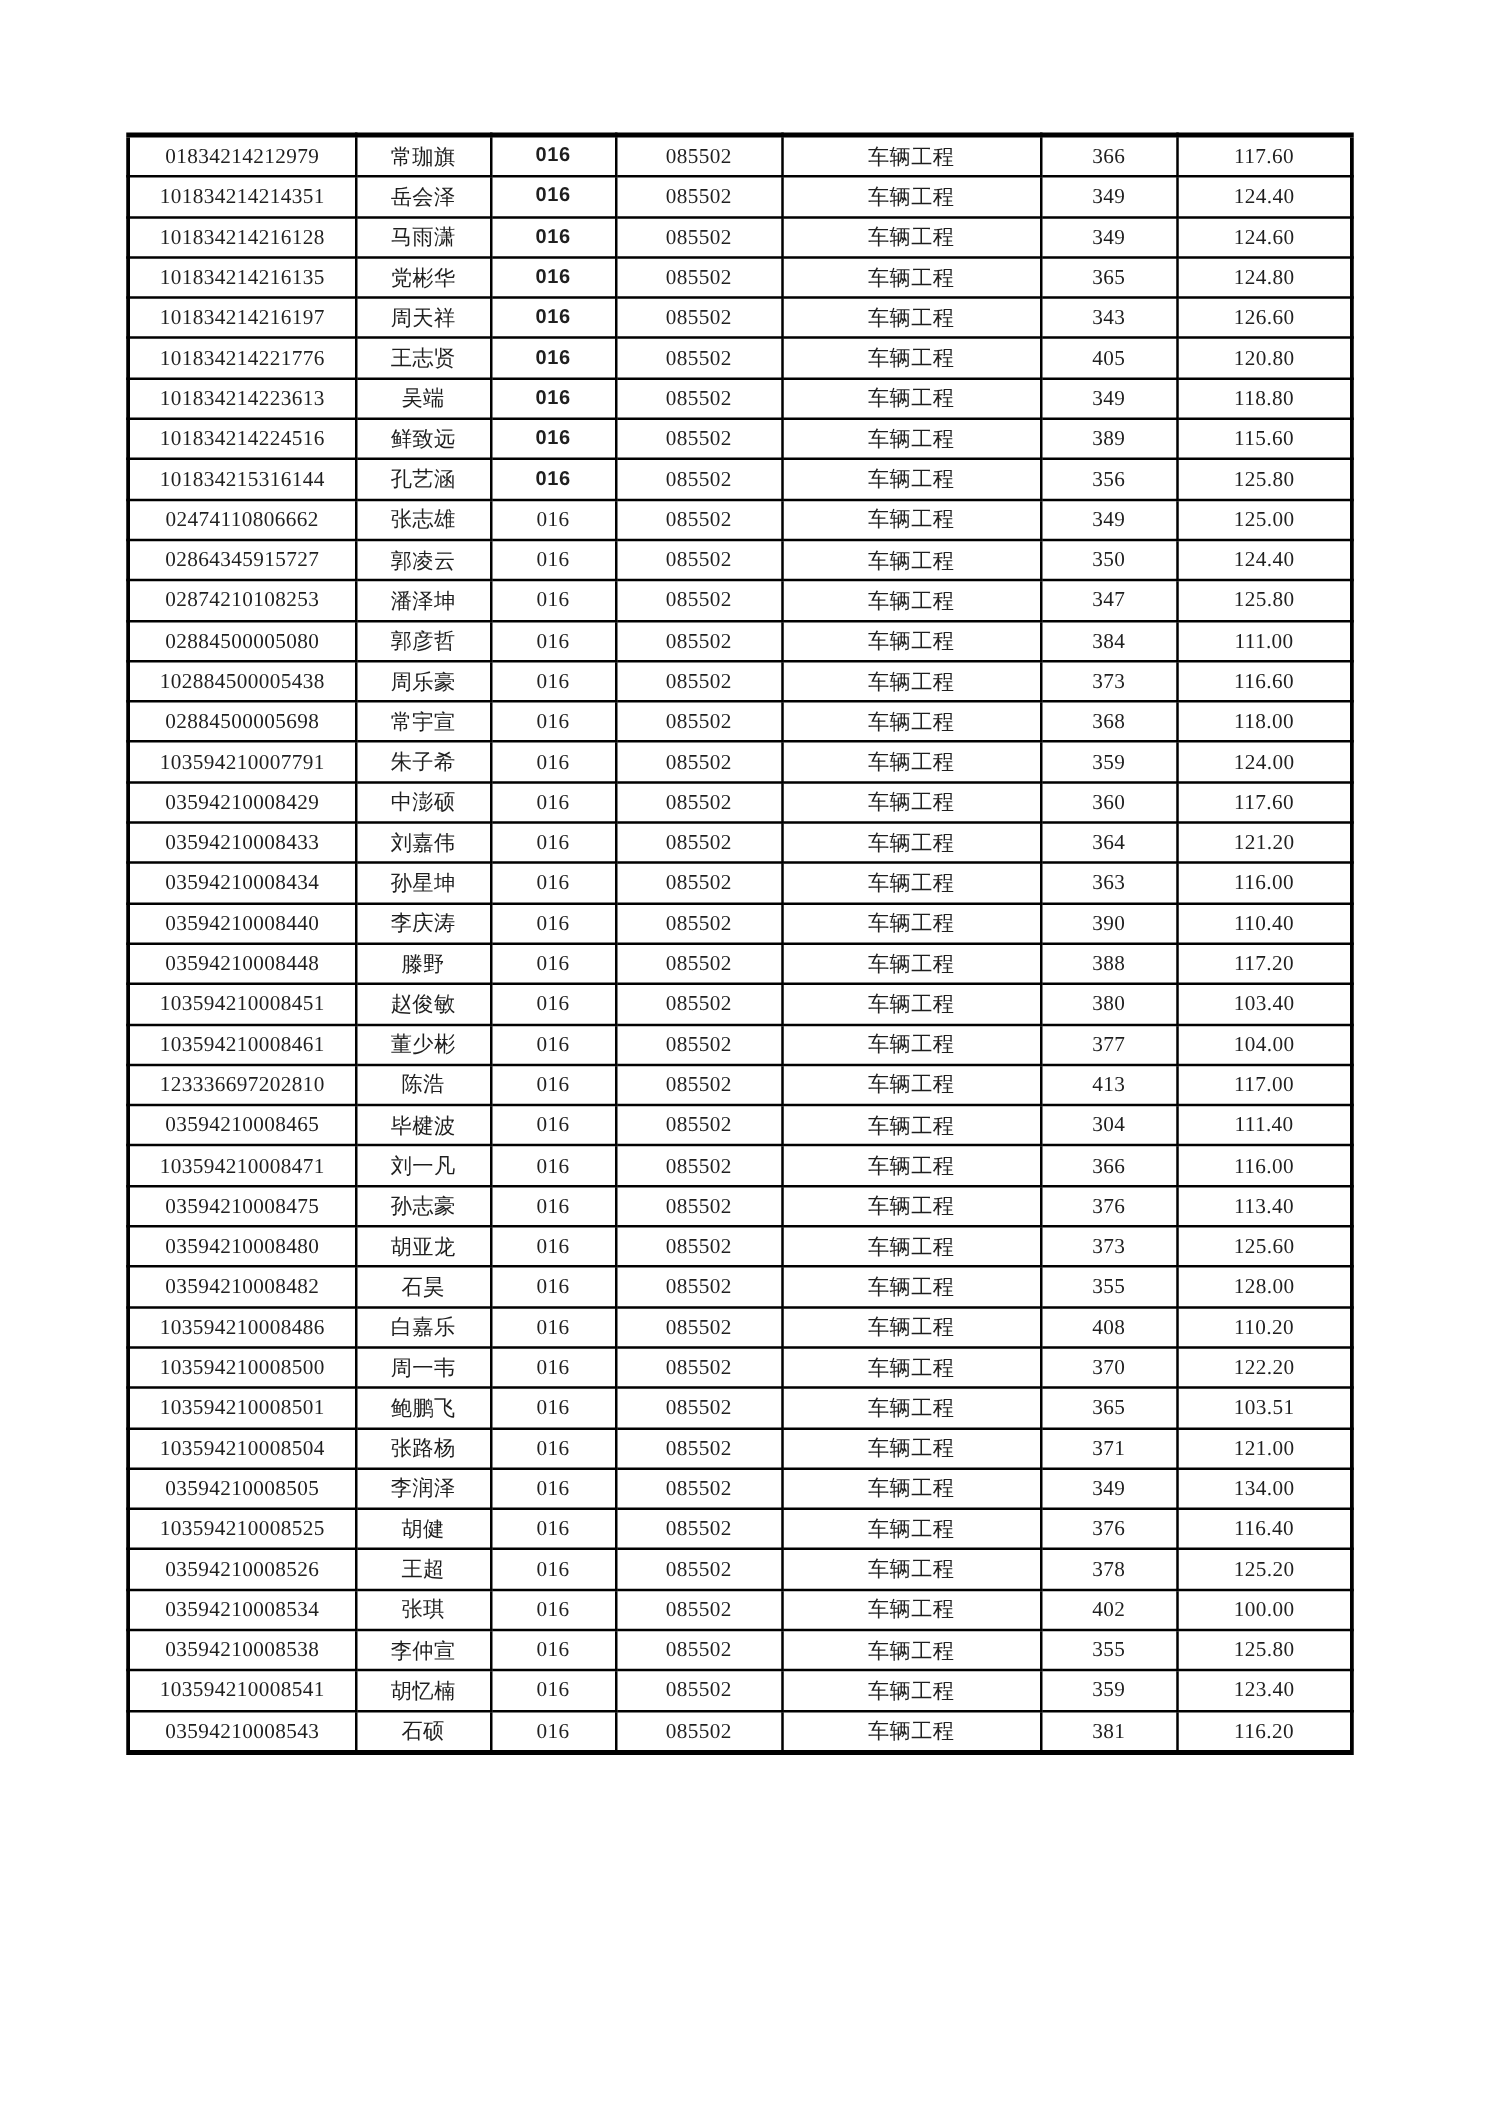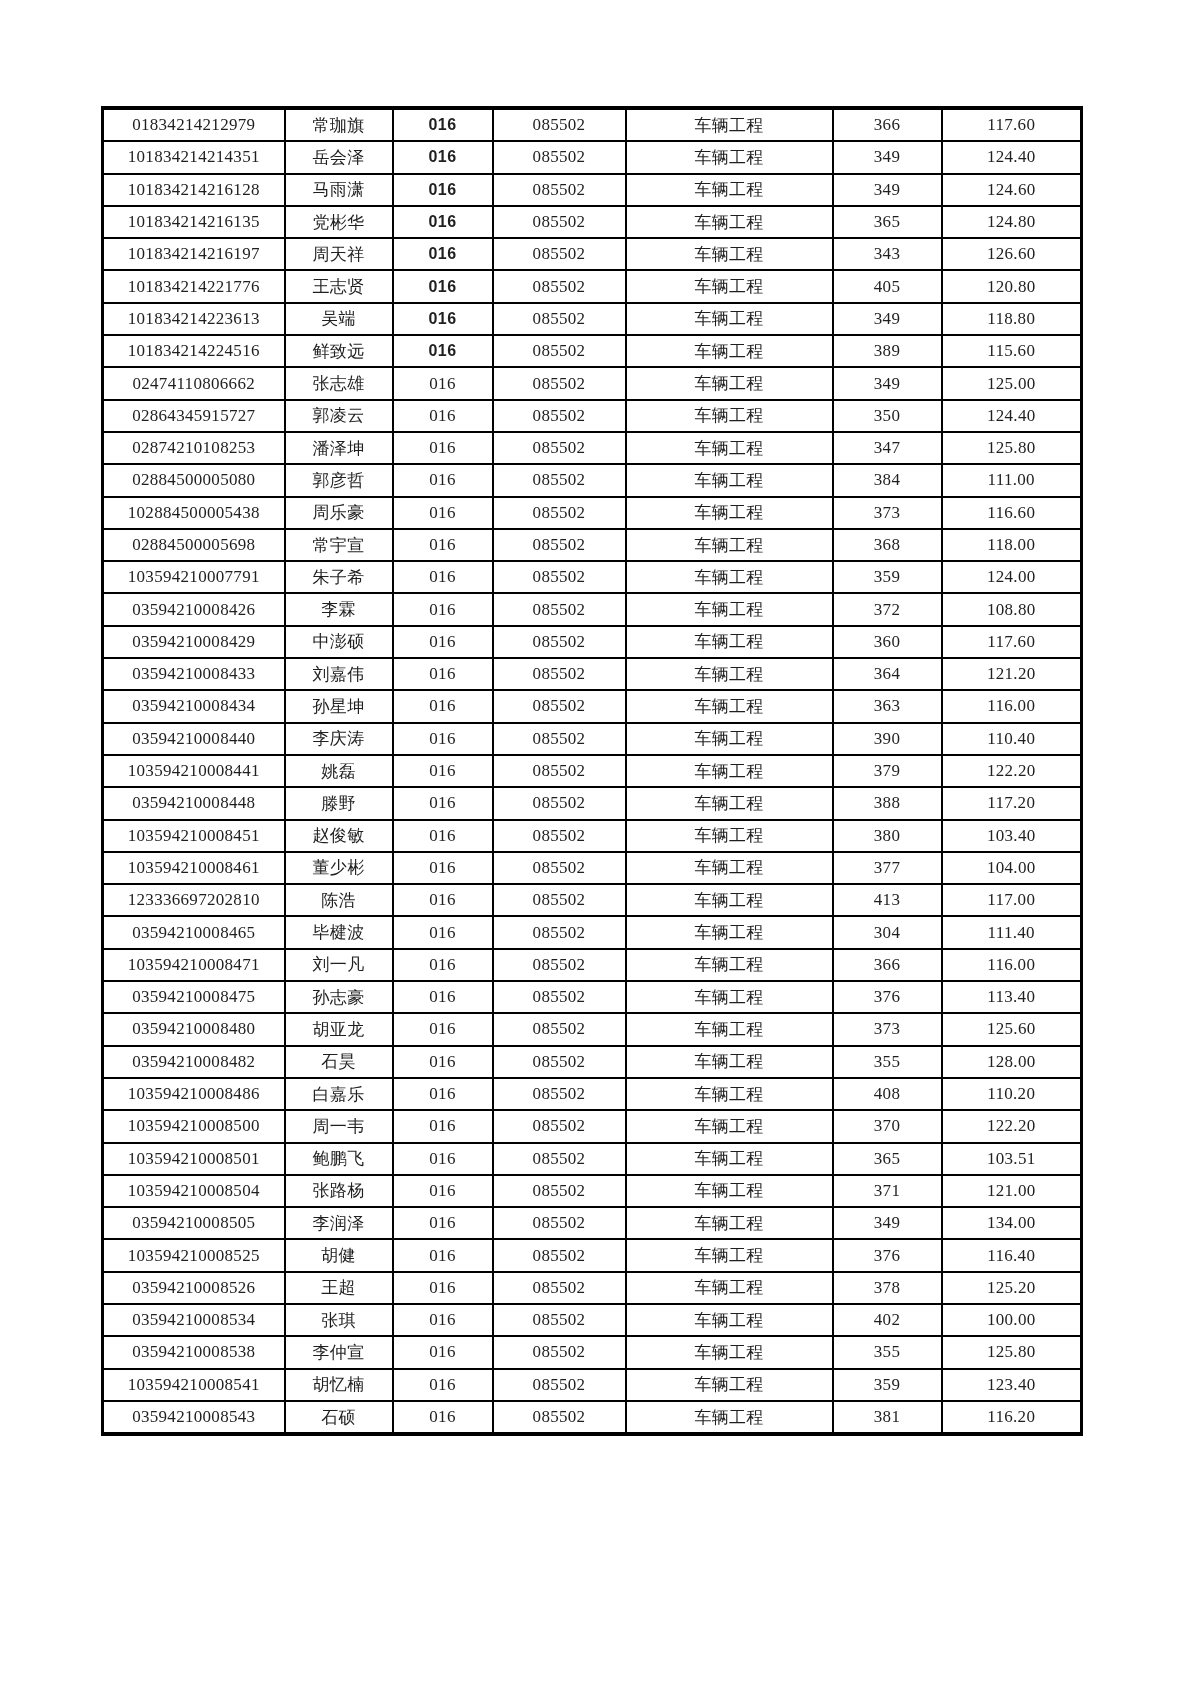--- a/index.html
+++ b/index.html
@@ -131,20 +131,29 @@
         <tr>
           <td>101834214224516</td>
           <td>鲜致远</td>
           <td class="code-bold">016</td>
           <td>085502</td>
           <td>车辆工程</td>
           <td>389</td>
           <td>115.60</td>
         </tr>
         <tr>
+          <td>101834215316144</td>
+          <td>孔艺涵</td>
+          <td class="code-bold">016</td>
+          <td>085502</td>
+          <td>车辆工程</td>
+          <td>356</td>
+          <td>125.80</td>
+        </tr>
+        <tr>
           <td>02474110806662</td>
           <td>张志雄</td>
           <td>016</td>
           <td>085502</td>
           <td>车辆工程</td>
           <td>349</td>
           <td>125.00</td>
         </tr>
         <tr>
           <td>02864345915727</td>
@@ -194,29 +203,20 @@
         <tr>
           <td>103594210007791</td>
           <td>朱子希</td>
           <td>016</td>
           <td>085502</td>
           <td>车辆工程</td>
           <td>359</td>
           <td>124.00</td>
         </tr>
         <tr>
-          <td>03594210008426</td>
-          <td>李霖</td>
-          <td>016</td>
-          <td>085502</td>
-          <td>车辆工程</td>
-          <td>372</td>
-          <td>108.80</td>
-        </tr>
-        <tr>
           <td>03594210008429</td>
           <td>中澎硕</td>
           <td>016</td>
           <td>085502</td>
           <td>车辆工程</td>
           <td>360</td>
           <td>117.60</td>
         </tr>
         <tr>
           <td>03594210008433</td>
@@ -237,29 +237,20 @@
           <td>116.00</td>
         </tr>
         <tr>
           <td>03594210008440</td>
           <td>李庆涛</td>
           <td>016</td>
           <td>085502</td>
           <td>车辆工程</td>
           <td>390</td>
           <td>110.40</td>
-        </tr>
-        <tr>
-          <td>103594210008441</td>
-          <td>姚磊</td>
-          <td>016</td>
-          <td>085502</td>
-          <td>车辆工程</td>
-          <td>379</td>
-          <td>122.20</td>
         </tr>
         <tr>
           <td>03594210008448</td>
           <td>滕野</td>
           <td>016</td>
           <td>085502</td>
           <td>车辆工程</td>
           <td>388</td>
           <td>117.20</td>
         </tr>

